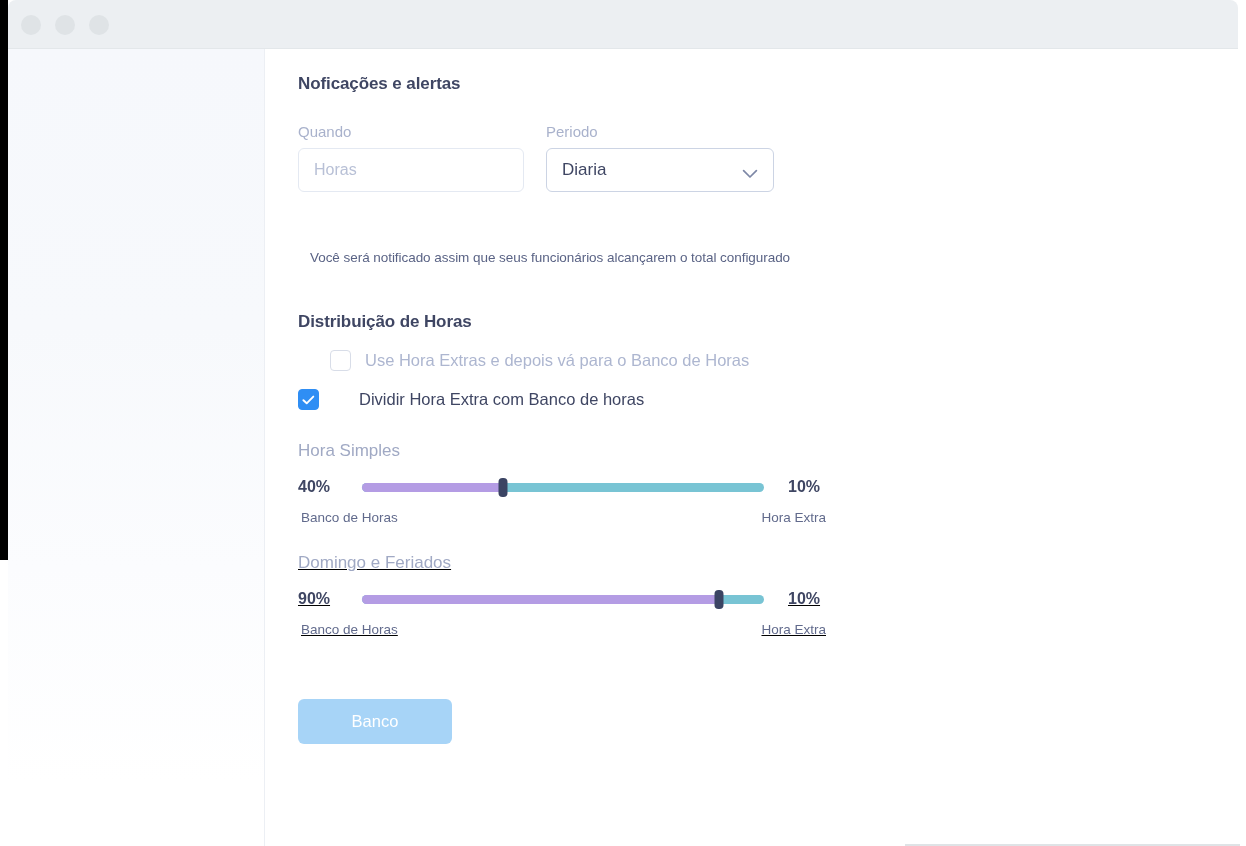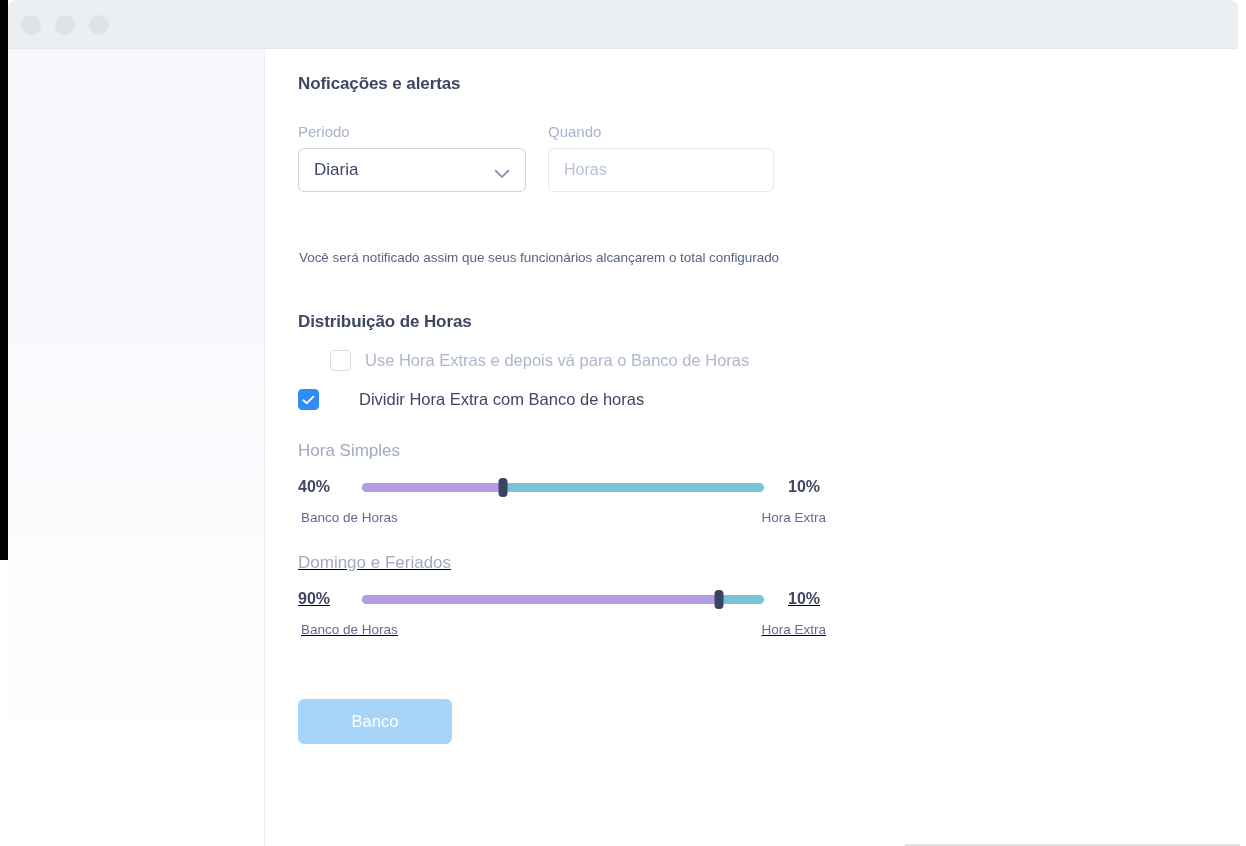--- a/index.html
+++ b/index.html
@@ -171,21 +171,21 @@
   .chev {
     position: absolute;
     right: 16px;
     top: 17px;
     pointer-events: none;
   }
 
   .helper {
     position: absolute;
     top: 201px;
-    left: 1px;
+    left: 12px;
     font-size: 13.5px;
     color: #5a6385;
     letter-spacing: -0.05px;
   }
 
   #dist-title { position: absolute; top: 263px; left: 0; }
 
   
   .cbrow {
     position: absolute;
@@ -314,40 +314,40 @@
   <div id="titlebar-separator"></div>
 
   <div id="sidebar"></div>
 
   <div id="content">
     <div class="inner">
 
       <h2 id="notif-title" class="section-title">Noficações e alertas</h2>
 
       <div id="form-row">
+
+        <div class="field">
+          <span class="field-label">Quando</span>
+          <input class="text-input" type="text" placeholder="Horas" style="">
+        </div>
 
         <div class="field">
           <span class="field-label">Periodo</span>
           <div class="select-wrap">
             <div class="select-box">
               <span>Diaria</span>
             </div>
             <span class="chev">
               <svg width="16" height="10" viewBox="0 0 16 10">
                 <path d="M1.6 1.6 L8 8 L14.4 1.6" fill="none" stroke="#7d87a6" stroke-width="1.7" stroke-linecap="round" stroke-linejoin="round"></path>
               </svg>
             </span>
           </div>
         </div>
 
-        <div class="field">
-          <span class="field-label">Quando</span>
-          <input class="text-input" type="text" placeholder="Horas" style="">
-        </div>
-
       </div>
 
       <div class="helper">Você será notificado assim que seus funcionários alcançarem o total configurado</div>
 
       <h2 id="dist-title" class="section-title">Distribuição de Horas</h2>
 
       <div class="cbrow" id="cbrow-0">
         <span class="cbox"></span>
         <span class="cb-label muted">Use Hora Extras e depois vá para o Banco de Horas</span>
       </div>

